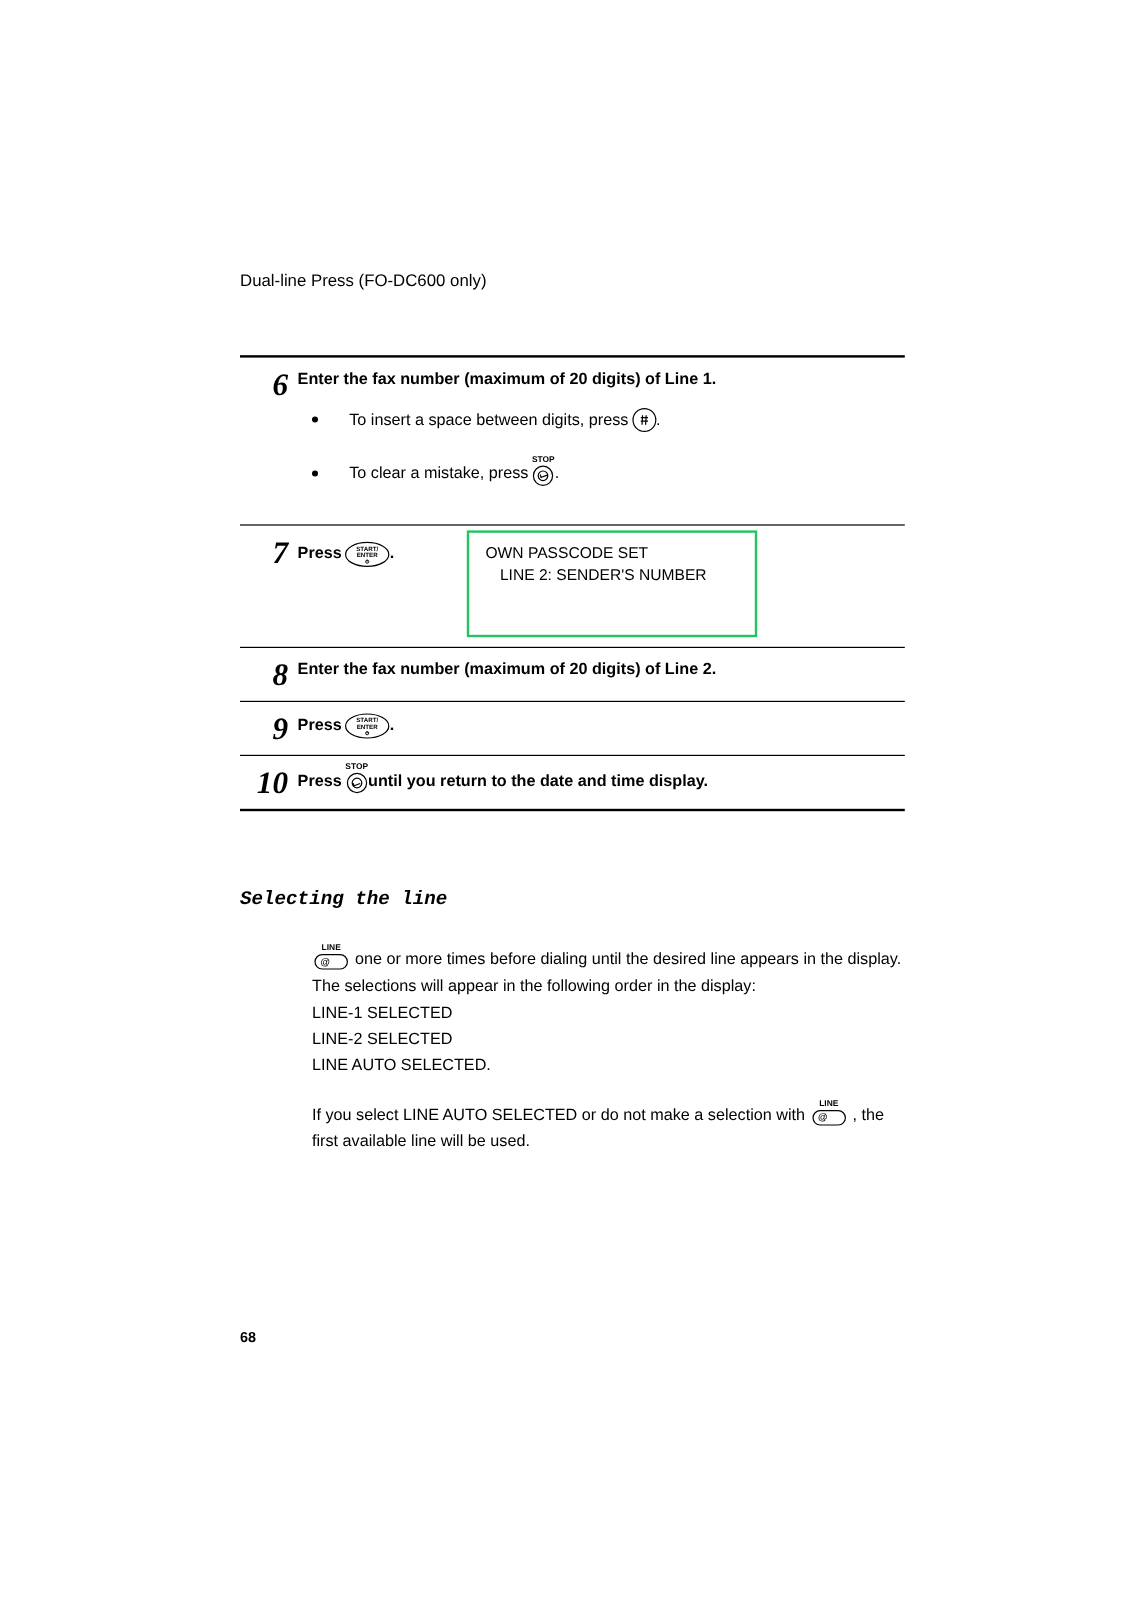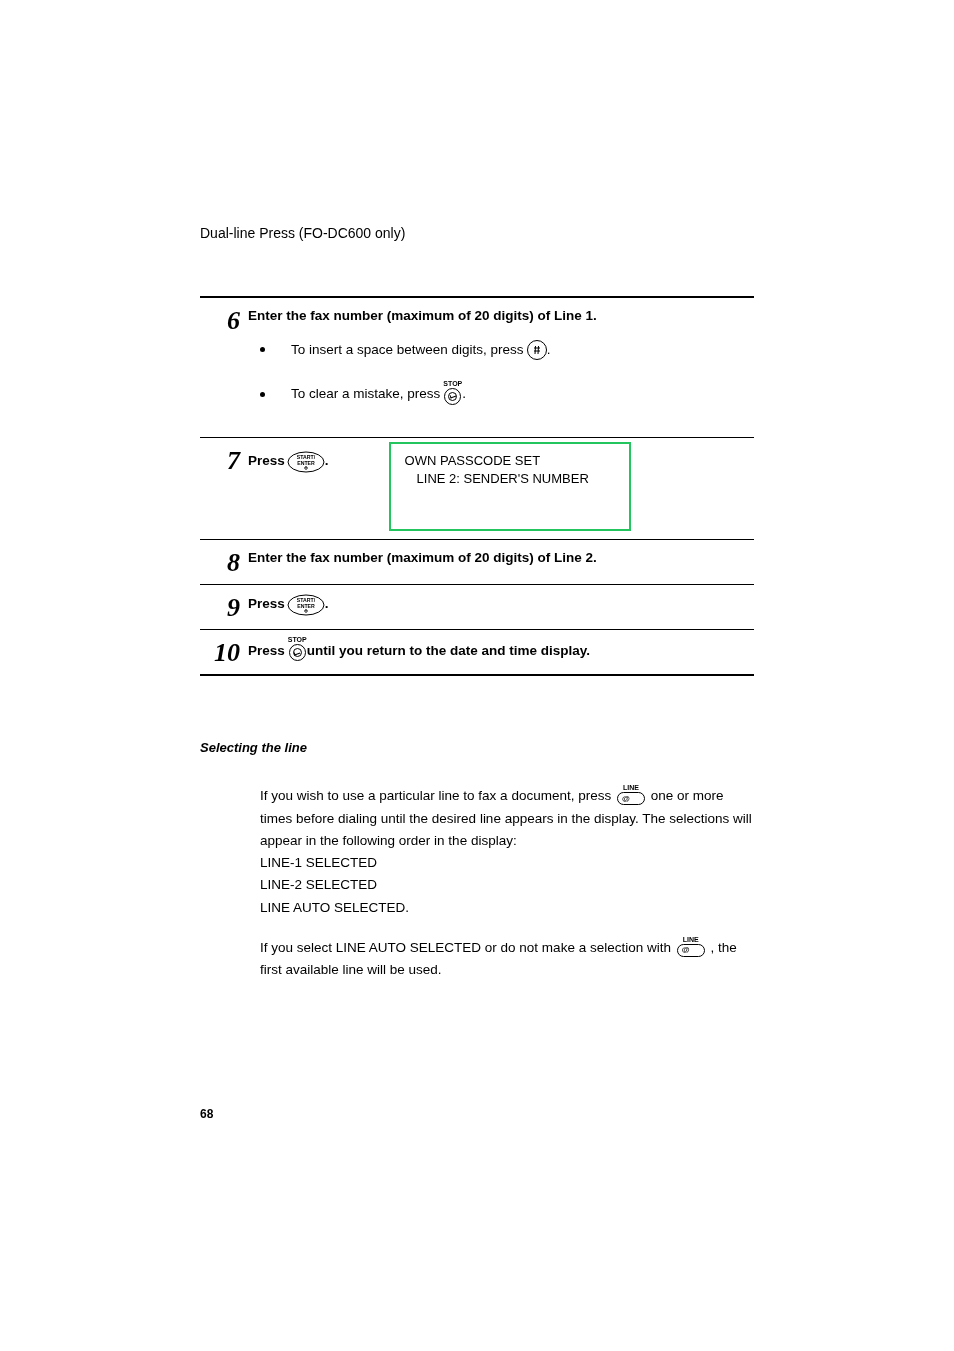--- a/index.html
+++ b/index.html
@@ -119,24 +119,24 @@
   .display-box {
     border:2px solid #22c55e;
     padding:8px 14px 40px 14px;
     font-size:13px;
     width:210px;
     margin-top:-4px;
   }
   .display-box .l1 { font-size:13px; }
   .display-box .l2 { font-size:13px; padding-left:12px; }
   .section-title {
-    font-family: Liberation Sans, sans-serif;
+    font-family: Liberation Mono, monospace;
     font-style: italic;
     font-weight: bold;
-    font-size: 13px;
+    font-size: 16px;
     margin: 64px 0 30px 0;
   }
   .body-para {
     font-size:13.5px;
     line-height:1.65;
     margin-left:60px;
     margin-right:0;
     margin-bottom:18px;
   }
   .line-icon {
@@ -279,21 +279,20 @@
           <span> until you return to the date and time display.</span>
         </div>
       </div>
     </div>
     <hr class="hr-thick">
   </div>
 
   <div class="section-title">Selecting the line</div>
 
   <div class="body-para">
-    <span>If you wish to use a particular line to fax a document, press </span>
     <span class="line-icon">
       <span class="lbl">LINE</span>
       <span class="key">
           <span class="at">@</span>
         </span>
     </span>
     <span> one or more times before dialing until the desired line appears in the display. The selections will appear in the following order in the display:</span><br>
     <span>LINE-1 SELECTED</span><br>
     <span>LINE-2 SELECTED</span><br>
     <span>LINE AUTO SELECTED.</span>

